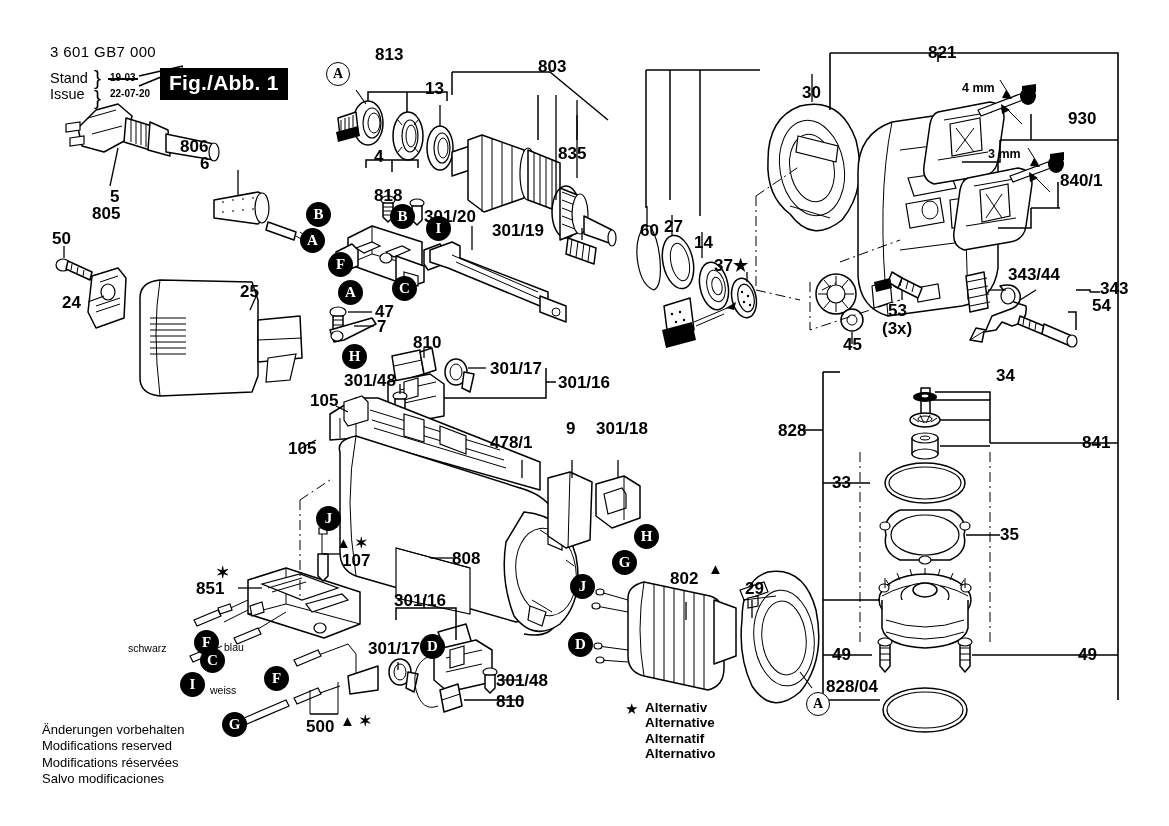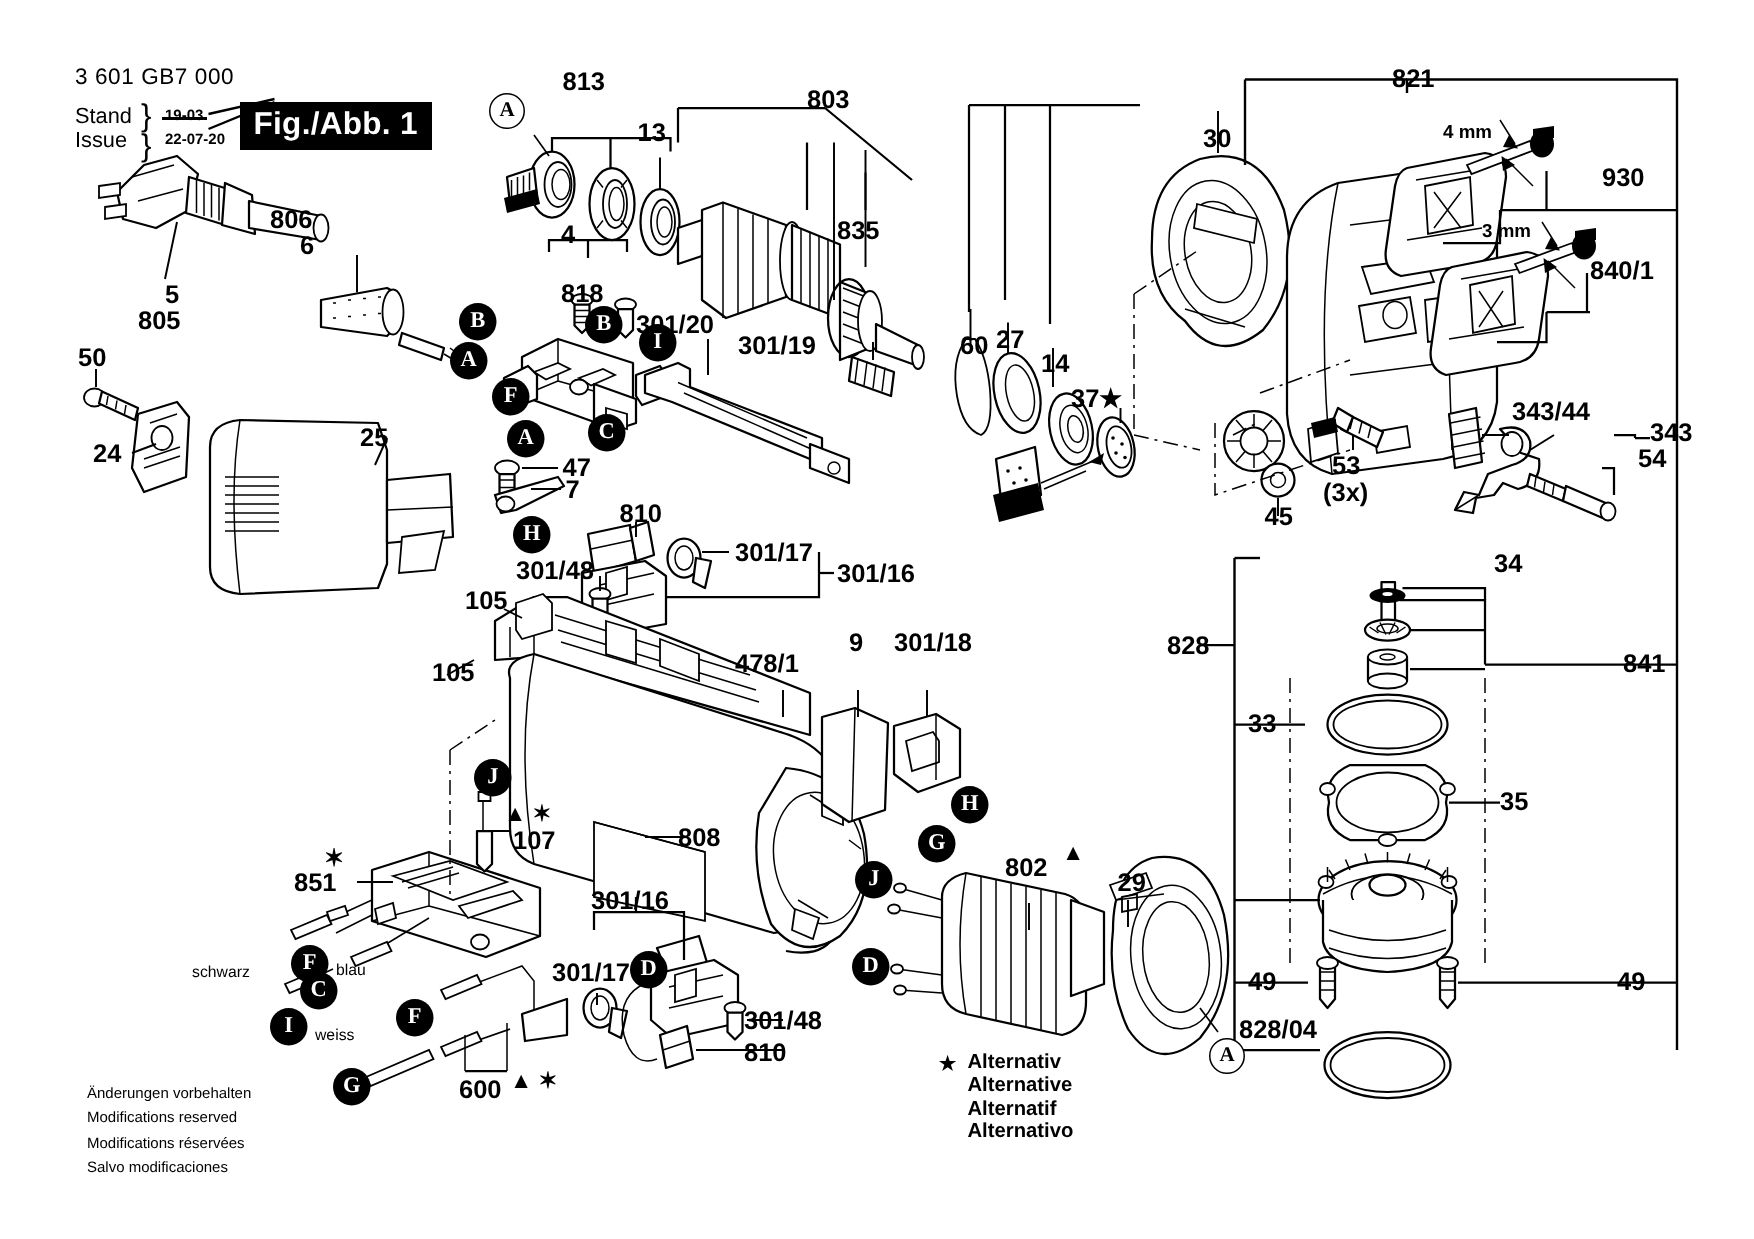--- a/index.html
+++ b/index.html
@@ -45,22 +45,22 @@
   }
   .figbox{
     position:absolute;left:160px;top:68px;
     background:#000;color:#fff;
     font-size:21px;font-weight:700;
     padding:3px 9px 5px 9px;
     letter-spacing:.2px;white-space:nowrap;
   }
   
   .footer{
-    position:absolute;left:58px;top:722px;
-    font-size:10px;line-height:16.3px;white-space:nowrap;
+    position:absolute;left:42px;top:722px;
+    font-size:13px;line-height:16.3px;white-space:nowrap;
   }
   
   .legend-eq{
     position:absolute;left:530px;top:718px;
     font-size:19px;font-weight:700;line-height:27px;white-space:nowrap;
   }
   .legend-eq .sym{display:inline-block;width:26px;text-align:left;}
   .legend-alt{
     position:absolute;left:625px;top:700px;
     font-size:13.5px;font-weight:700;line-height:15.4px;white-space:nowrap;
@@ -731,21 +731,21 @@
   <div class="pn" style="left:310px;top:392px;">105</div>
   <div class="pn" style="left:288px;top:440px;">105</div>
 
   <div class="pn" style="left:490px;top:434px;">478/1</div>
   <div class="pn" style="left:566px;top:420px;">9</div>
   <div class="pn" style="left:596px;top:420px;">301/18</div>
   <div class="pn" style="left:452px;top:550px;">808</div>
 
   <div class="pn" style="left:342px;top:552px;">107</div>
   <div class="pn" style="left:196px;top:580px;">851</div>
-  <div class="pn" style="left:306px;top:718px;">600</div>
+  <div class="pn" style="left:306px;top:718px;">500</div>
 
   <div class="pn" style="left:394px;top:592px;">301/16</div>
   <div class="pn" style="left:368px;top:640px;">301/17</div>
   <div class="pn" style="left:496px;top:672px;">301/48</div>
   <div class="pn" style="left:496px;top:693px;">810</div>
 
   <div class="pn" style="left:670px;top:570px;">802</div>
   <div class="pn" style="left:745px;top:580px;">29</div>
 
   <div class="pn" style="left:640px;top:222px;">60</div>

